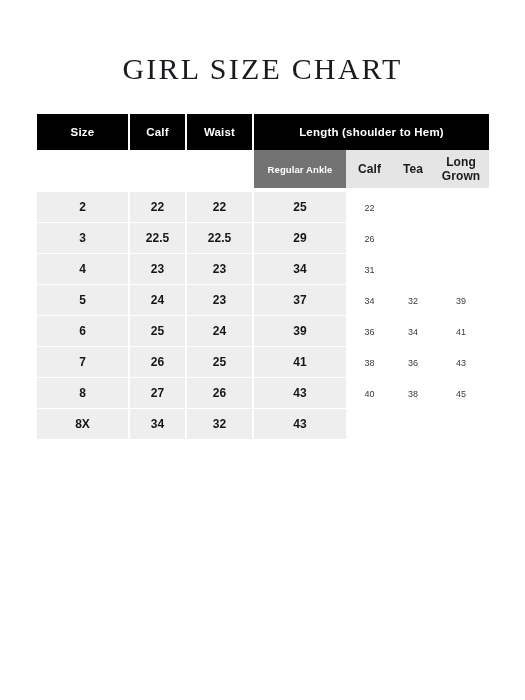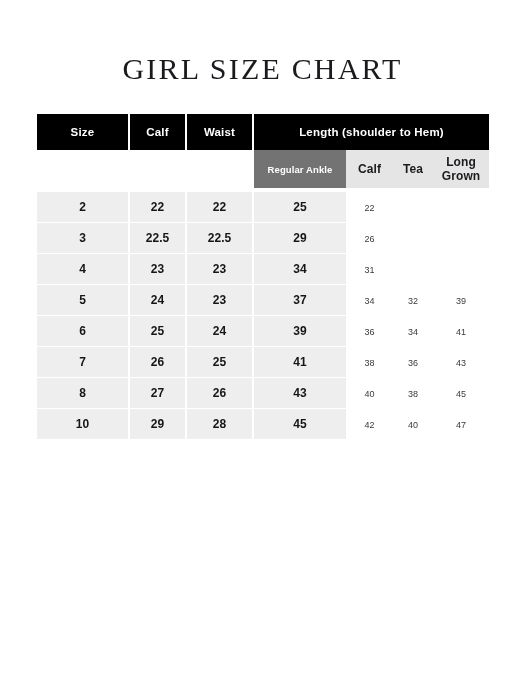--- a/index.html
+++ b/index.html
@@ -197,22 +197,22 @@
       <tr class="data-row">
         <td class="cell">8</td>
         <td class="cell">27</td>
         <td class="cell">26</td>
         <td class="cell len">43</td>
         <td class="aux">40</td>
         <td class="aux">38</td>
         <td class="aux">45</td>
       </tr>
       <tr class="data-row">
-        <td class="cell">10</td>
-        <td class="cell">29</td>
-        <td class="cell">28</td>
-        <td class="cell len">45</td>
-        <td class="aux">42</td>
-        <td class="aux">40</td>
-        <td class="aux">47</td>
+        <td class="cell">8X</td>
+        <td class="cell">34</td>
+        <td class="cell">32</td>
+        <td class="cell len">43</td>
+        <td class="aux"></td>
+        <td class="aux"></td>
+        <td class="aux"></td>
       </tr>
     </tbody>
 </table>
 
 </body></html>

